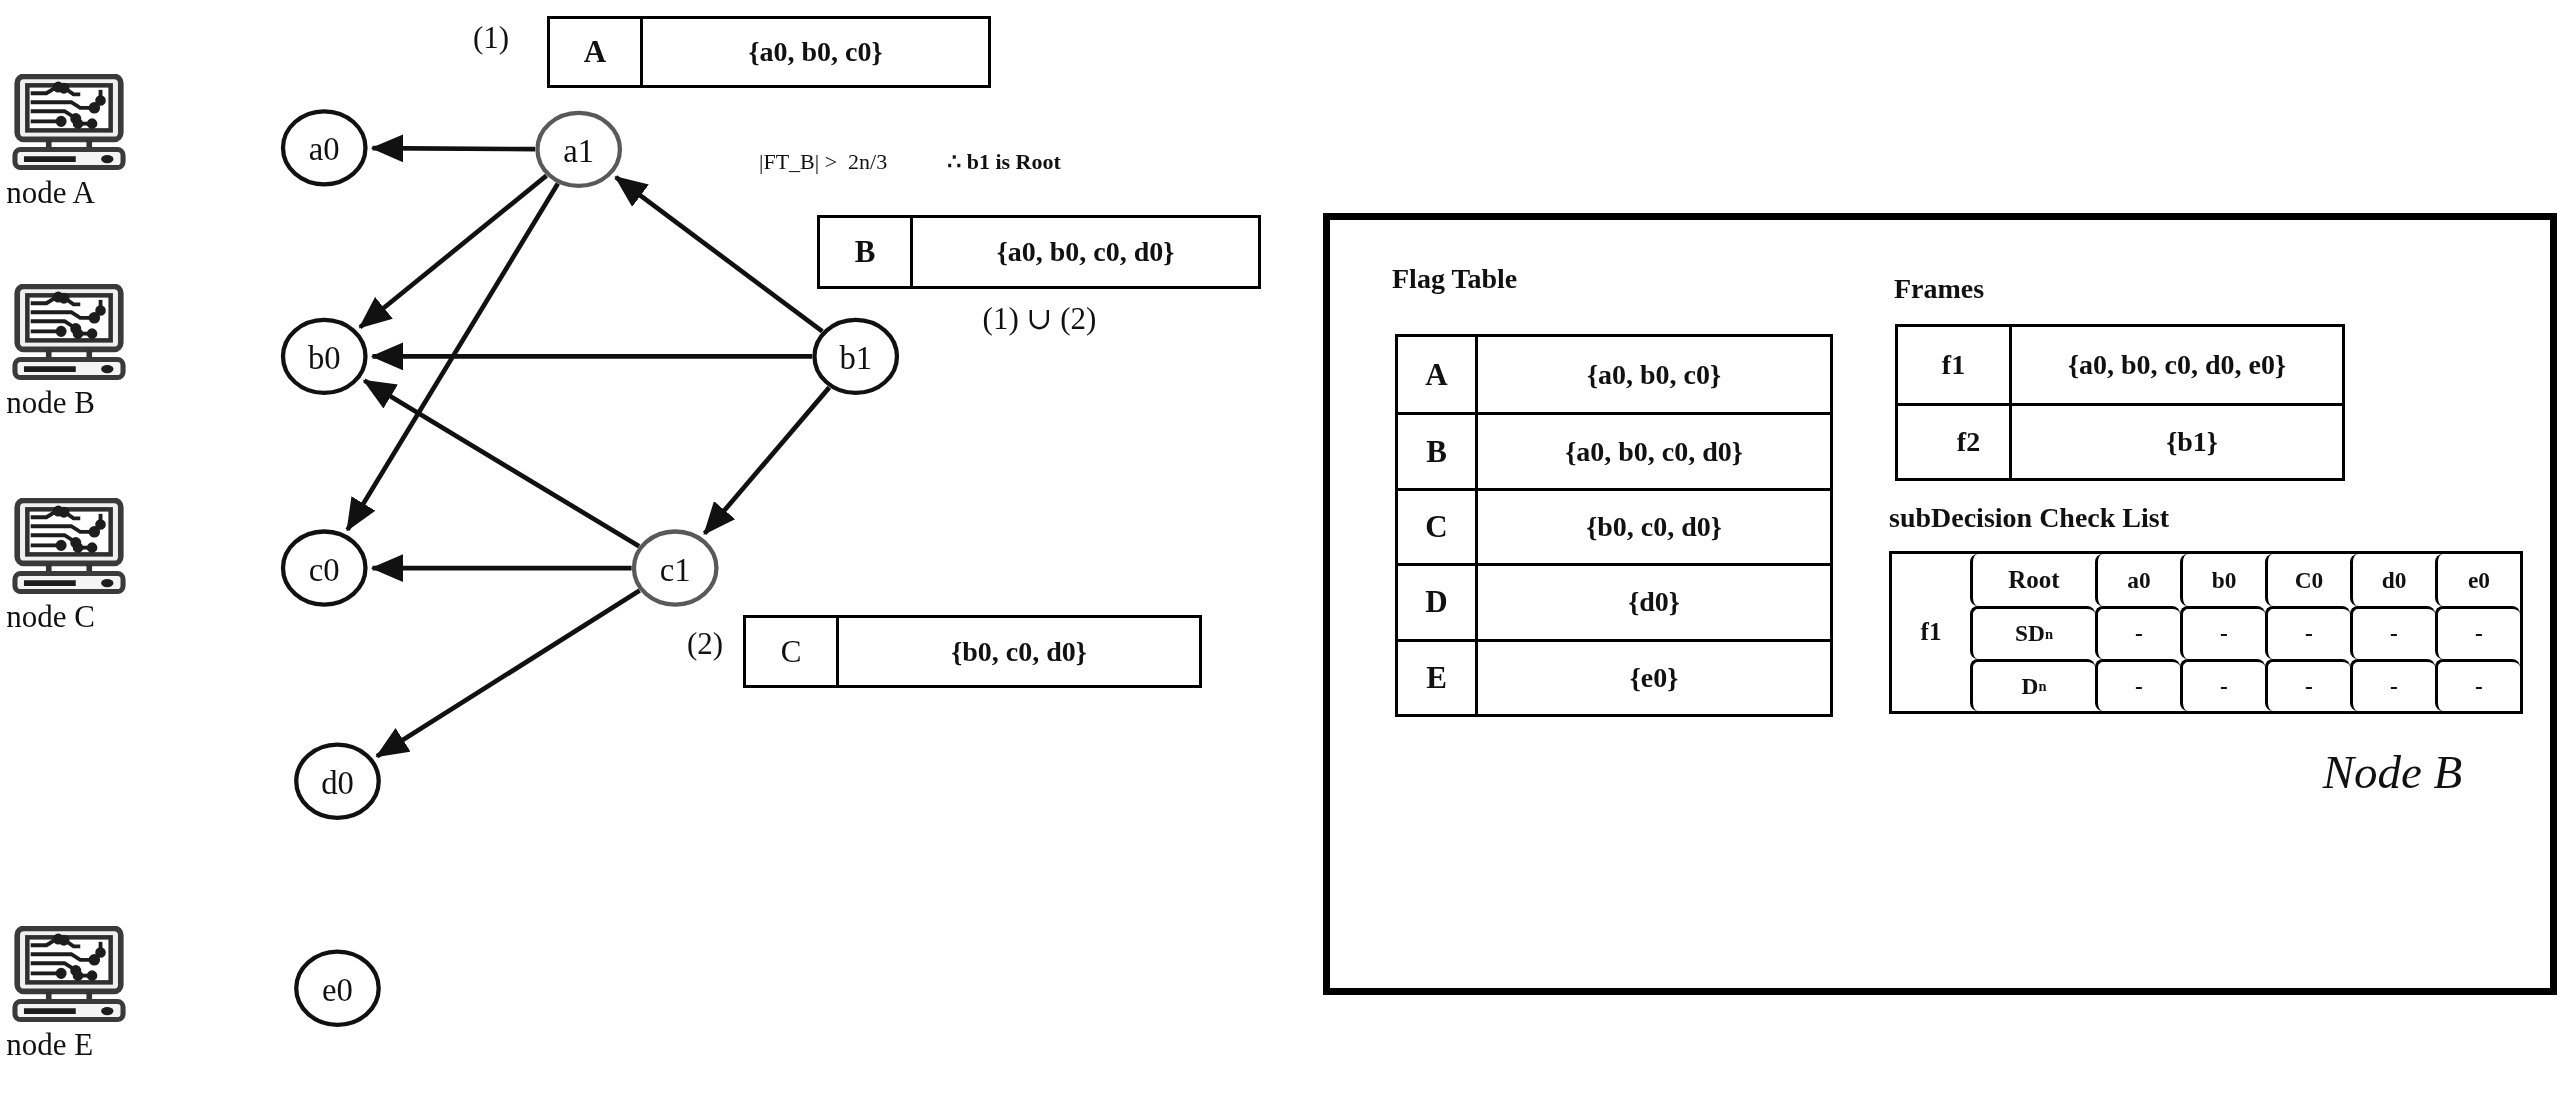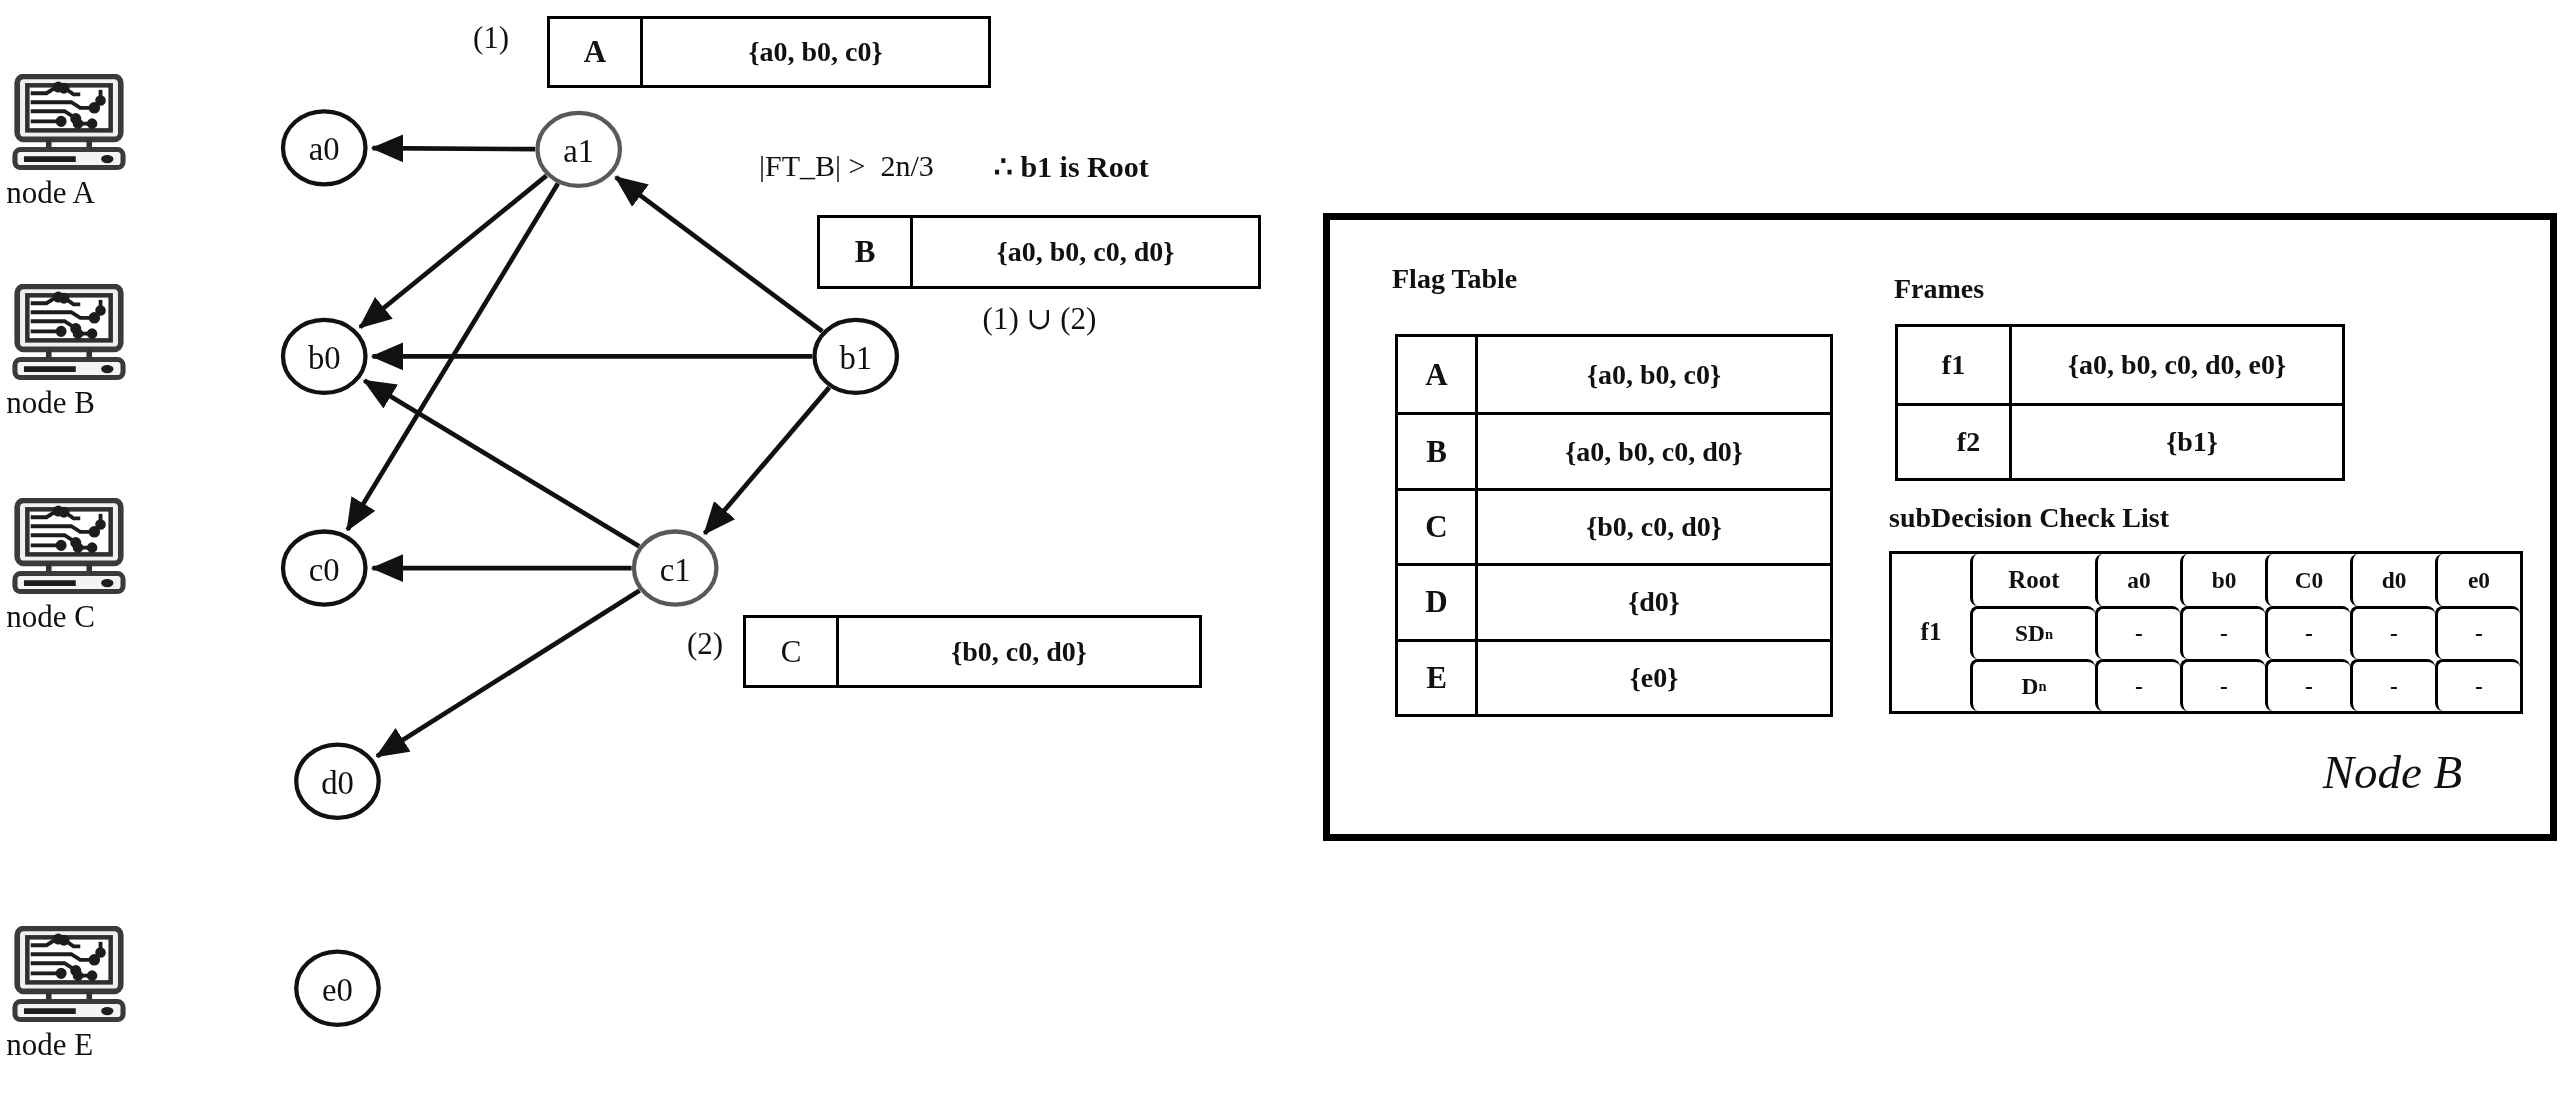--- a/index.html
+++ b/index.html
@@ -16,28 +16,28 @@
   .machine .pc{display:block;margin:0 auto;}
   .machine .mlabel{display:block;margin-top:4.7px;font-size:31px;line-height:33px;color:#111;}
 
   
   .kv{position:absolute;display:grid;border:3.9px solid #000;background:#fff;box-sizing:border-box;}
   .kv .cell{display:flex;align-items:center;justify-content:center;font-weight:bold;}
   .kv .k{border-right:3.9px solid #000;}
   .tag{position:absolute;font-size:31px;}
 
   
-  .condition{position:absolute;display:flex;align-items:flex-start;font-size:30px;white-space:pre;}
+  .condition{position:absolute;display:flex;align-items:flex-start;font-size:22px;white-space:pre;}
   .condition .concl{font-weight:bold;margin-left:60px;}
 
   
   .union{position:absolute;font-size:31px;text-align:center;}
 
   
-  .panel{position:absolute;left:1323px;top:213px;width:1234px;height:628px;
+  .panel{position:absolute;left:1323px;top:213px;width:1234px;height:782px;
          border:7px solid #000;box-sizing:border-box;background:#fff;}
   .ptitle{position:absolute;font-size:28px;font-weight:bold;white-space:nowrap;}
 
   .flag{left:65px;top:114px;width:438px;height:383px;grid-template-columns:80px 1fr;grid-auto-rows:1fr;border-width:3.9px;}
   .flag .cell{font-size:28px;}
   .flag .rsep{border-top:3.9px solid #000;}
   .frames{left:565px;top:104px;width:450px;height:157px;grid-template-columns:114px 1fr;grid-auto-rows:1fr;border-width:3.9px;}
   .frames .cell{font-size:28px;}
   .frames .rsep{border-top:3.9px solid #000;padding-left:30px;}
 

